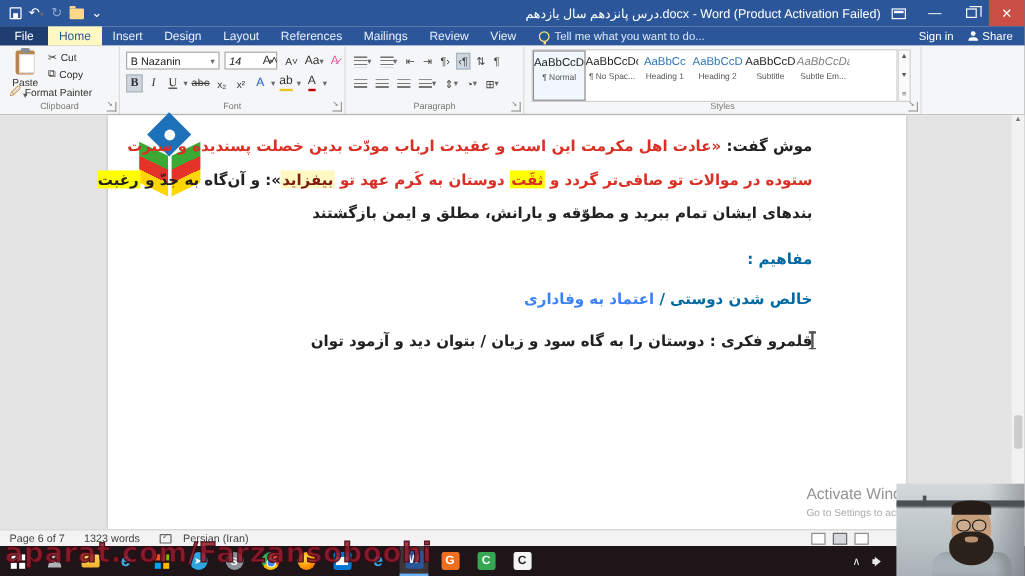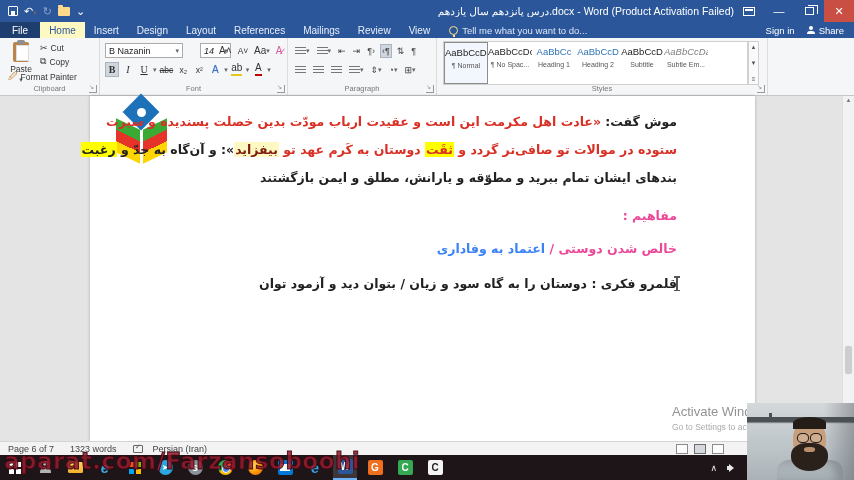--- a/index.html
+++ b/index.html
@@ -78,21 +78,21 @@
   .collapse { position:absolute; right:6px; bottom:3px; font-size:7px; color:#777; }
 
   
   .docarea { position:absolute; left:0; top:96px; width:854px; height:345px; background:#e4e4e4; }
   .page { position:absolute; left:90px; top:0; width:665px; height:345px; background:#fff; box-shadow:0 0 3px rgba(0,0,0,.25); }
   .vscroll { position:absolute; right:0; top:0; width:12px; height:345px; background:#f2f2f2; border-left:1px solid #e0e0e0; }
   .vscroll .arrow { position:absolute; left:0; right:0; top:1px; text-align:center; font-size:6px; color:#777; }
   .vscroll .thumb { position:absolute; left:2px; right:2px; top:250px; height:28px; background:#cdcdcd; border-radius:2px; }
   .docline { position:absolute; left:10px; right:78px; direction:rtl; text-align:right; font-family:"DejaVu Sans", sans-serif; font-weight:bold; font-size:12.5px; white-space:nowrap; color:#212121; }
   .c-dark{ color:#212121; } .c-red{ color:#d93025; } .c-darkred{ color:#7e1a10; }
-  .c-crimson{ color:#ec4899; } .c-green{ color:#3b82f6; }
+  .c-crimson{ color:#0369a1; } .c-green{ color:#3b82f6; }
   .hl-yellow{ background:#ffff00; padding:0 1px; } .hl-red{ background:#fef9c3; padding:0 1px; }
   .line-0{ top:18px; } .line-1{ top:46px; } .line-2{ top:74px; } .line-3{ top:112px; } .line-4{ top:145px; } .line-5{ top:180px; }
   .ibeam { position:absolute; left:586px; top:180px; width:1.5px; height:15px; background:#555; }
   .ibeam::before,.ibeam::after{ content:""; position:absolute; left:-2px; width:6px; height:1.5px; background:#555; }
   .ibeam::after{ bottom:0; }
 
   
   .logo { position:absolute; left:12px; top:2px; width:80px; height:66px; }
   .logo .diamond { position:absolute; left:26px; top:1px; width:26px; height:26px; background:#1d71b8; transform:rotate(45deg); }
   .logo .dot { position:absolute; left:35px; top:10px; width:9px; height:9px; background:#fff; border-radius:50%; }
@@ -238,34 +238,34 @@
         </div>
       <div class="glabel">Clipboard</div>
       <div class="launcher">↘</div>
     </div>
 
     <div class="rgroup g-font">
       <div class="combo" style="left:5px;width:78px;">
           <span>B Nazanin</span>
           <span class="caret">▾</span>
         </div>
-      <div class="combo" style="left:100px;width:31px;font-style:italic;">
+      <div class="combo" style="left:87px;width:44px;font-style:italic;">
           <span>14</span>
           <span class="caret">▾</span>
         </div>
       <span class="fbtn" style="position:absolute;left:118px;top:5px;">A˄</span>
       <span class="fbtn" style="position:absolute;left:136px;top:5px;font-size:8.5px;">A˅</span>
       <span class="fbtn" style="position:absolute;left:153px;top:5px;text-align:center;">Aa<span class="caret">▾</span></span>
       <span class="fbtn" style="position:absolute;left:172px;top:5px;color:#d95aa0;">A̷</span>
       <div class="fontrow2">
         <span class="fbtn pressed" style="font-weight:bold;font-family:'Liberation Serif',serif;">B</span>
         <span class="fbtn" style="font-style:italic;font-family:'Liberation Serif',serif;">I</span>
         <span class="fbtn" style="text-decoration:underline;font-family:'Liberation Serif',serif;">U</span>
           <span class="caret">▾</span>
-        <span class="fbtn" style="text-decoration:line-through;font-size:8.5px;">abc</span>
+        <span class="fbtn" style="text-decoration:line-through;font-size:8.5px;font-family:Liberation Mono, monospace;">abc</span>
         <span class="fbtn" style="font-size:8.5px;">x₂</span>
         <span class="fbtn" style="font-size:8.5px;">x²</span>
         <span class="fbtn" style="color:#3b6fc4;text-shadow:0 0 1px #9bb8e8;">A</span>
           <span class="caret">▾</span>
         <span class="fbtn">
             <span class="ubar">ab</span>
           </span>
           <span class="caret">▾</span>
         <span class="fbtn">
             <span class="abar">A</span>

